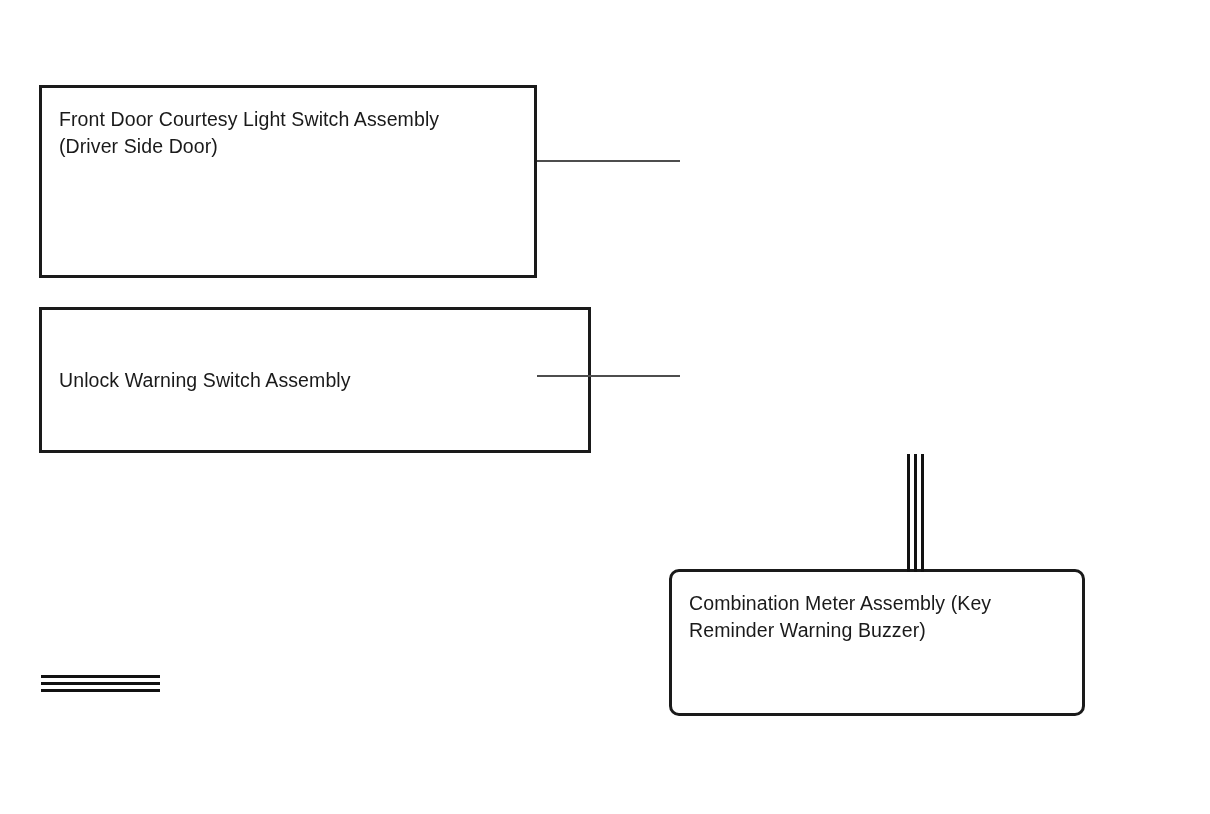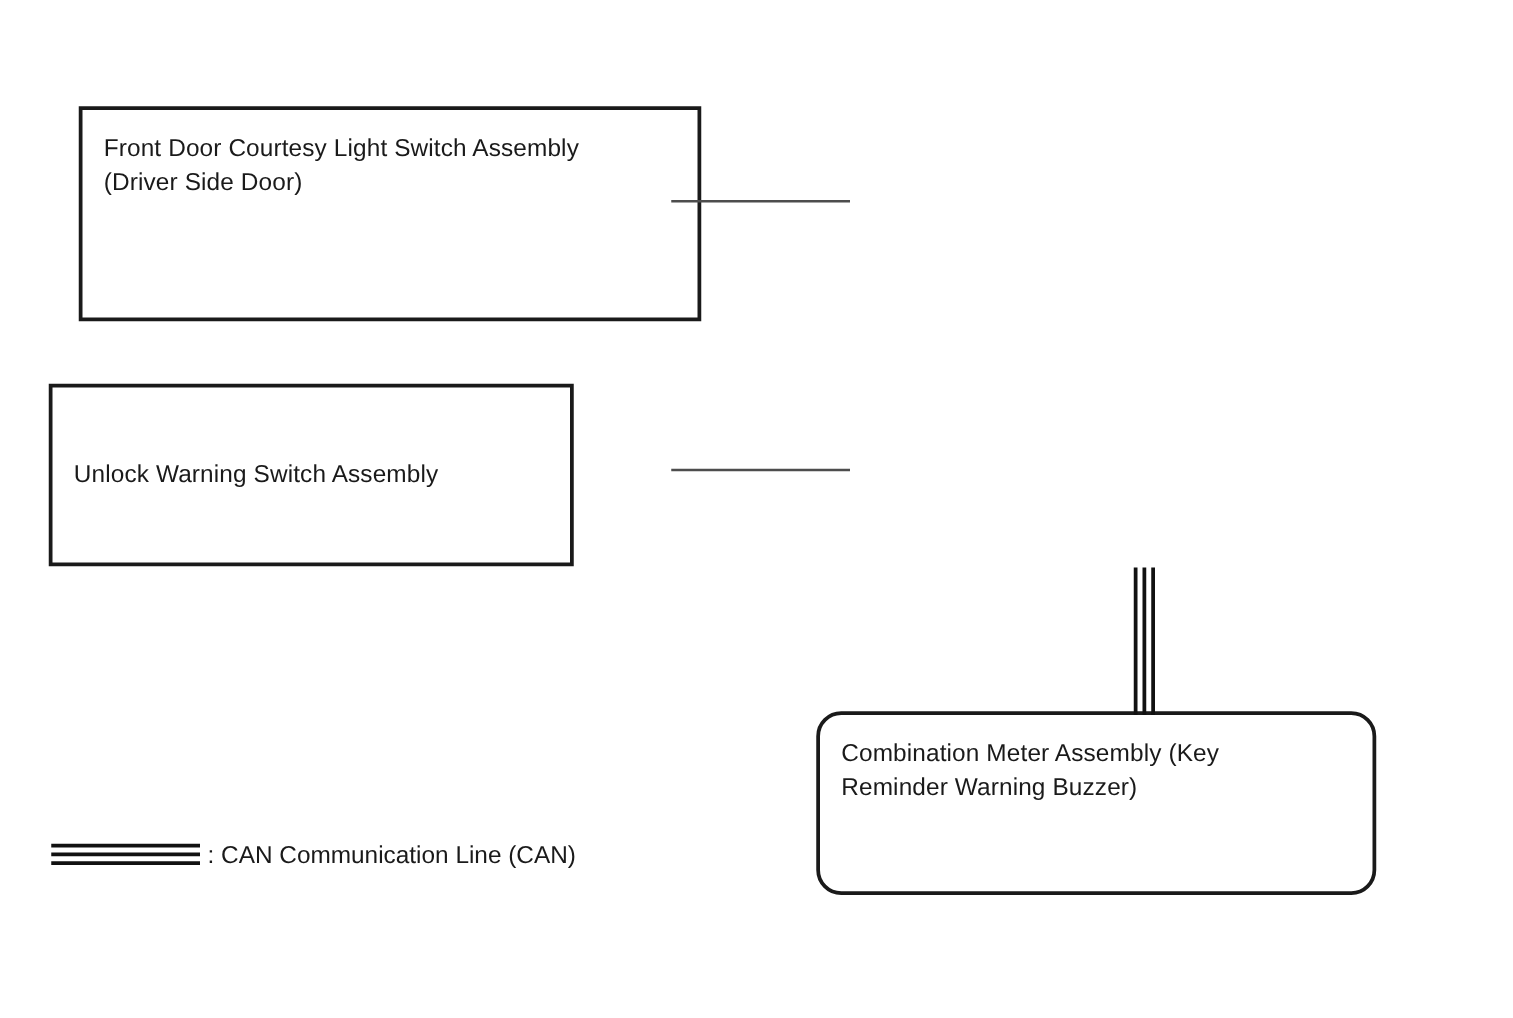--- a/index.html
+++ b/index.html
@@ -85,46 +85,45 @@
     line-height: 24px;
     color: #1a1a1a;
     white-space: nowrap;
   }
 </style>
 </head>
 <body>
 
 <div id="diagram-canvas">
 
-  <div class="block sharp" style="left:39px; top:85px; width:498px; height:172px;margin-left:24px;">
+  <div class="block sharp" style="left:39px; top:85px; width:498px; height:193px;">
     <div class="block-label label-top">Front Door Courtesy Light Switch Assembly
 (Driver Side Door)</div>
   </div>
 
-  <div class="block sharp" style="left:39px; top:307px; width:420px; height:146px;">
+  <div class="block sharp" style="left:39px; top:307px; width:552px; height:146px;">
     <div class="block-label label-middle">Unlock Warning Switch Assembly</div>
   </div>
 
 
-  <div class="block rounded" style="left:653px; top:569px; width:448px; height:147px;">
+  <div class="block rounded" style="left:669px; top:569px; width:416px; height:147px;border-radius:10px;">
     <div class="block-label label-top">Combination Meter Assembly (Key
 Reminder Warning Buzzer)</div>
   </div>
 
   <div class="wire" style="left:537px; top:160px; width:143px;"></div>
 
   <div class="wire" style="left:537px; top:375px; width:143px;"></div>
 
   <div class="can-bus-vertical" style="left:907px; top:454px; width:17px; height:118px;">
     <span class="can-stripe"></span>
     <span class="can-stripe"></span>
     <span class="can-stripe"></span>
   </div>
 
   <div class="can-legend-swatch" style="left:41px; top:675px; width:119px; height:17px;">
     <span class="can-stripe"></span>
     <span class="can-stripe"></span>
     <span class="can-stripe"></span>
   </div>
 
-  <div class="legend-text" style="left:166px; top:672px;">: CAN Communication Line (CAN)</div>
 
 </div>
 
 </body></html>

